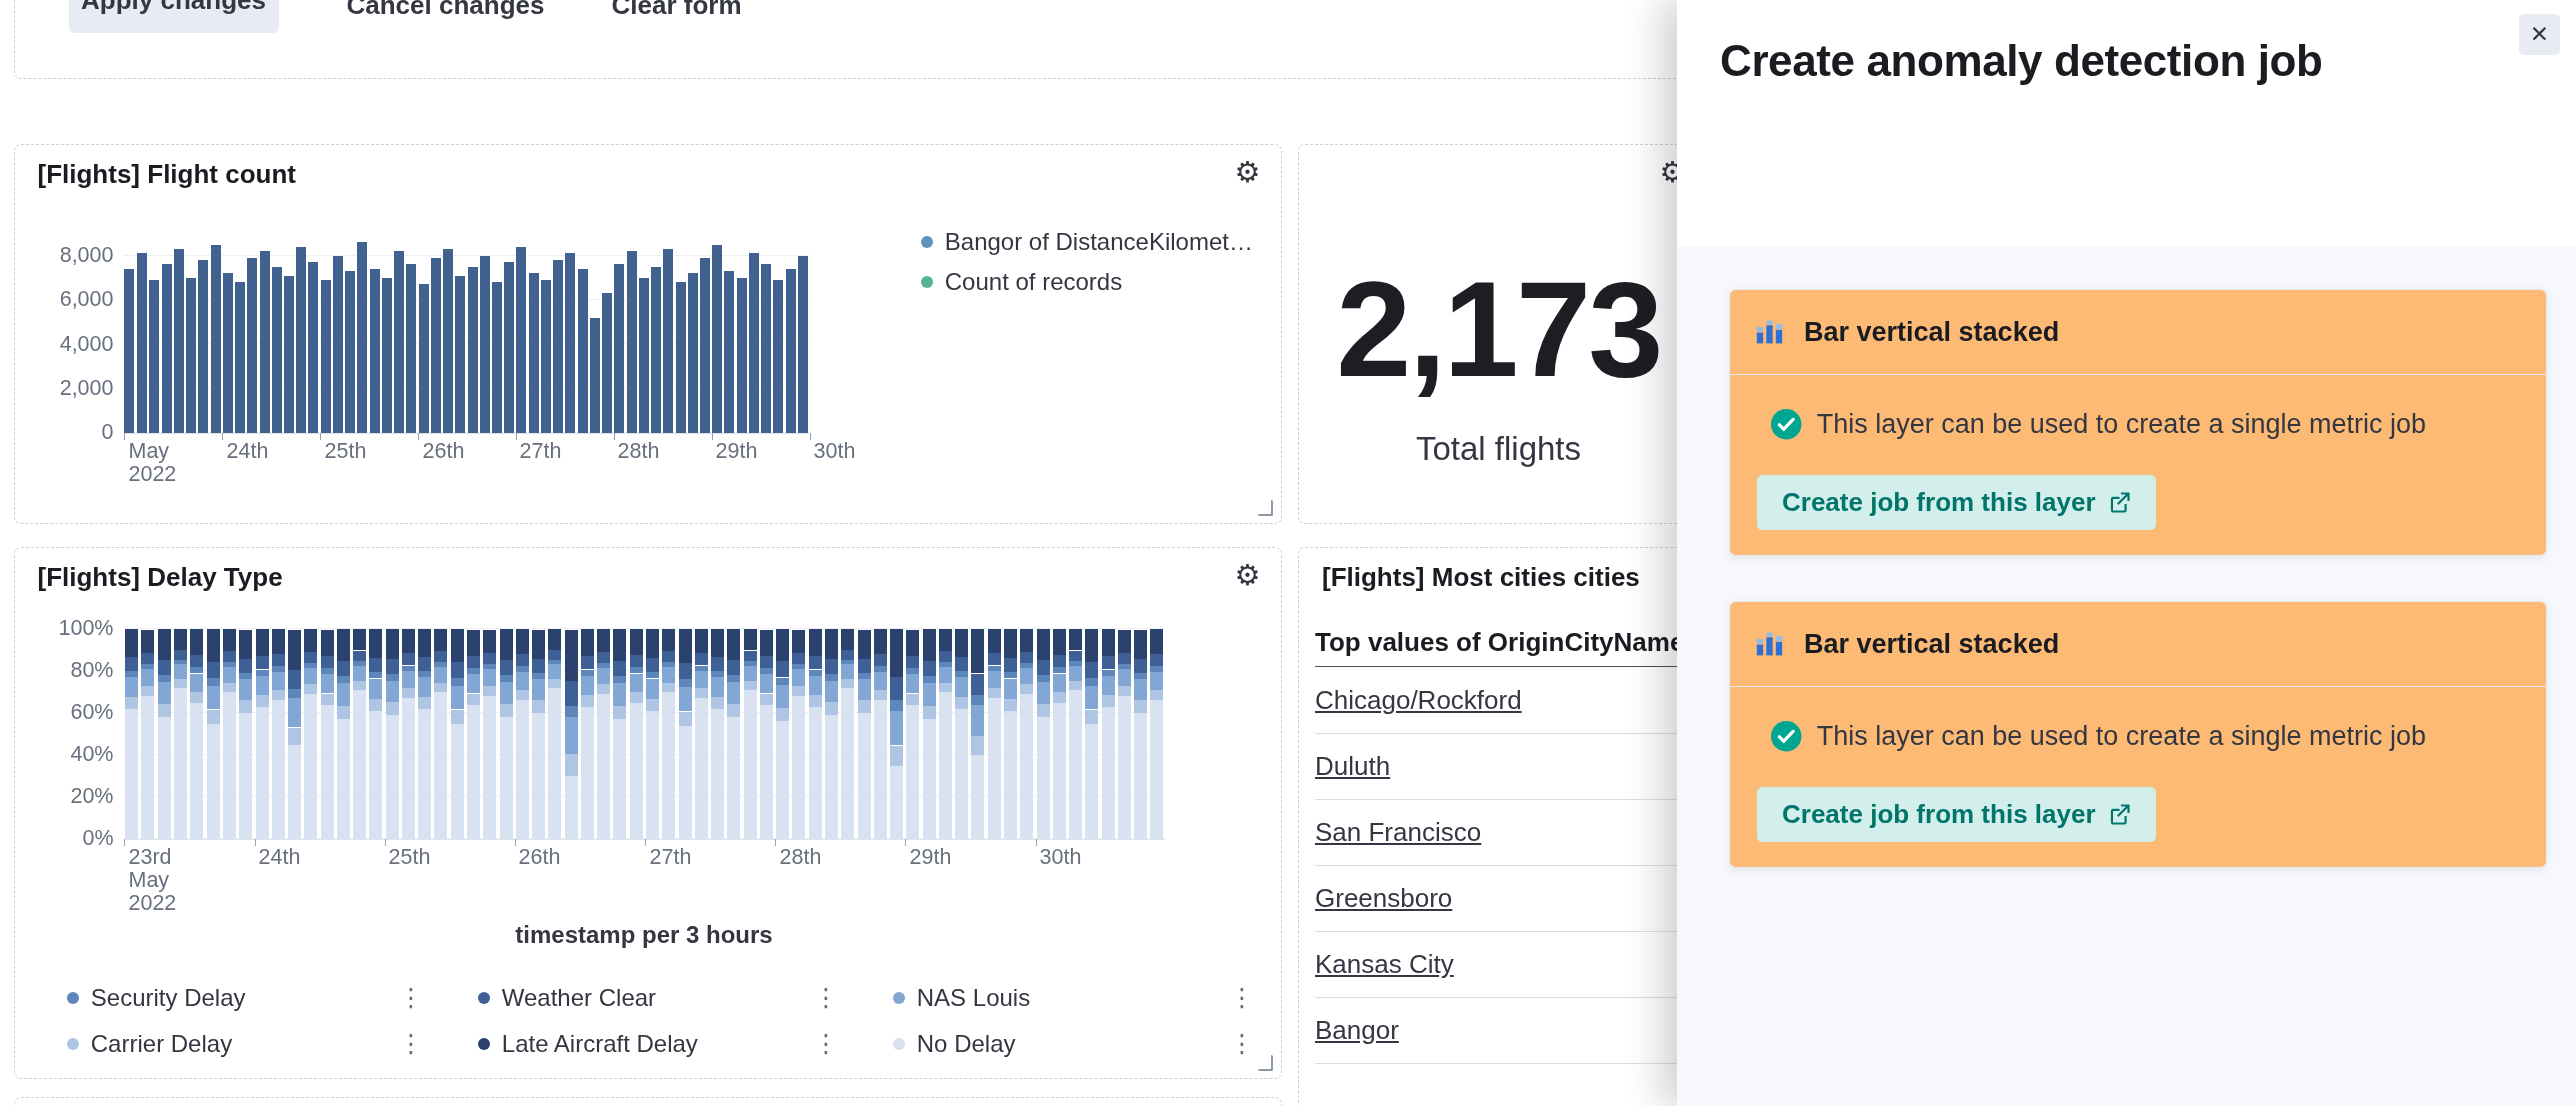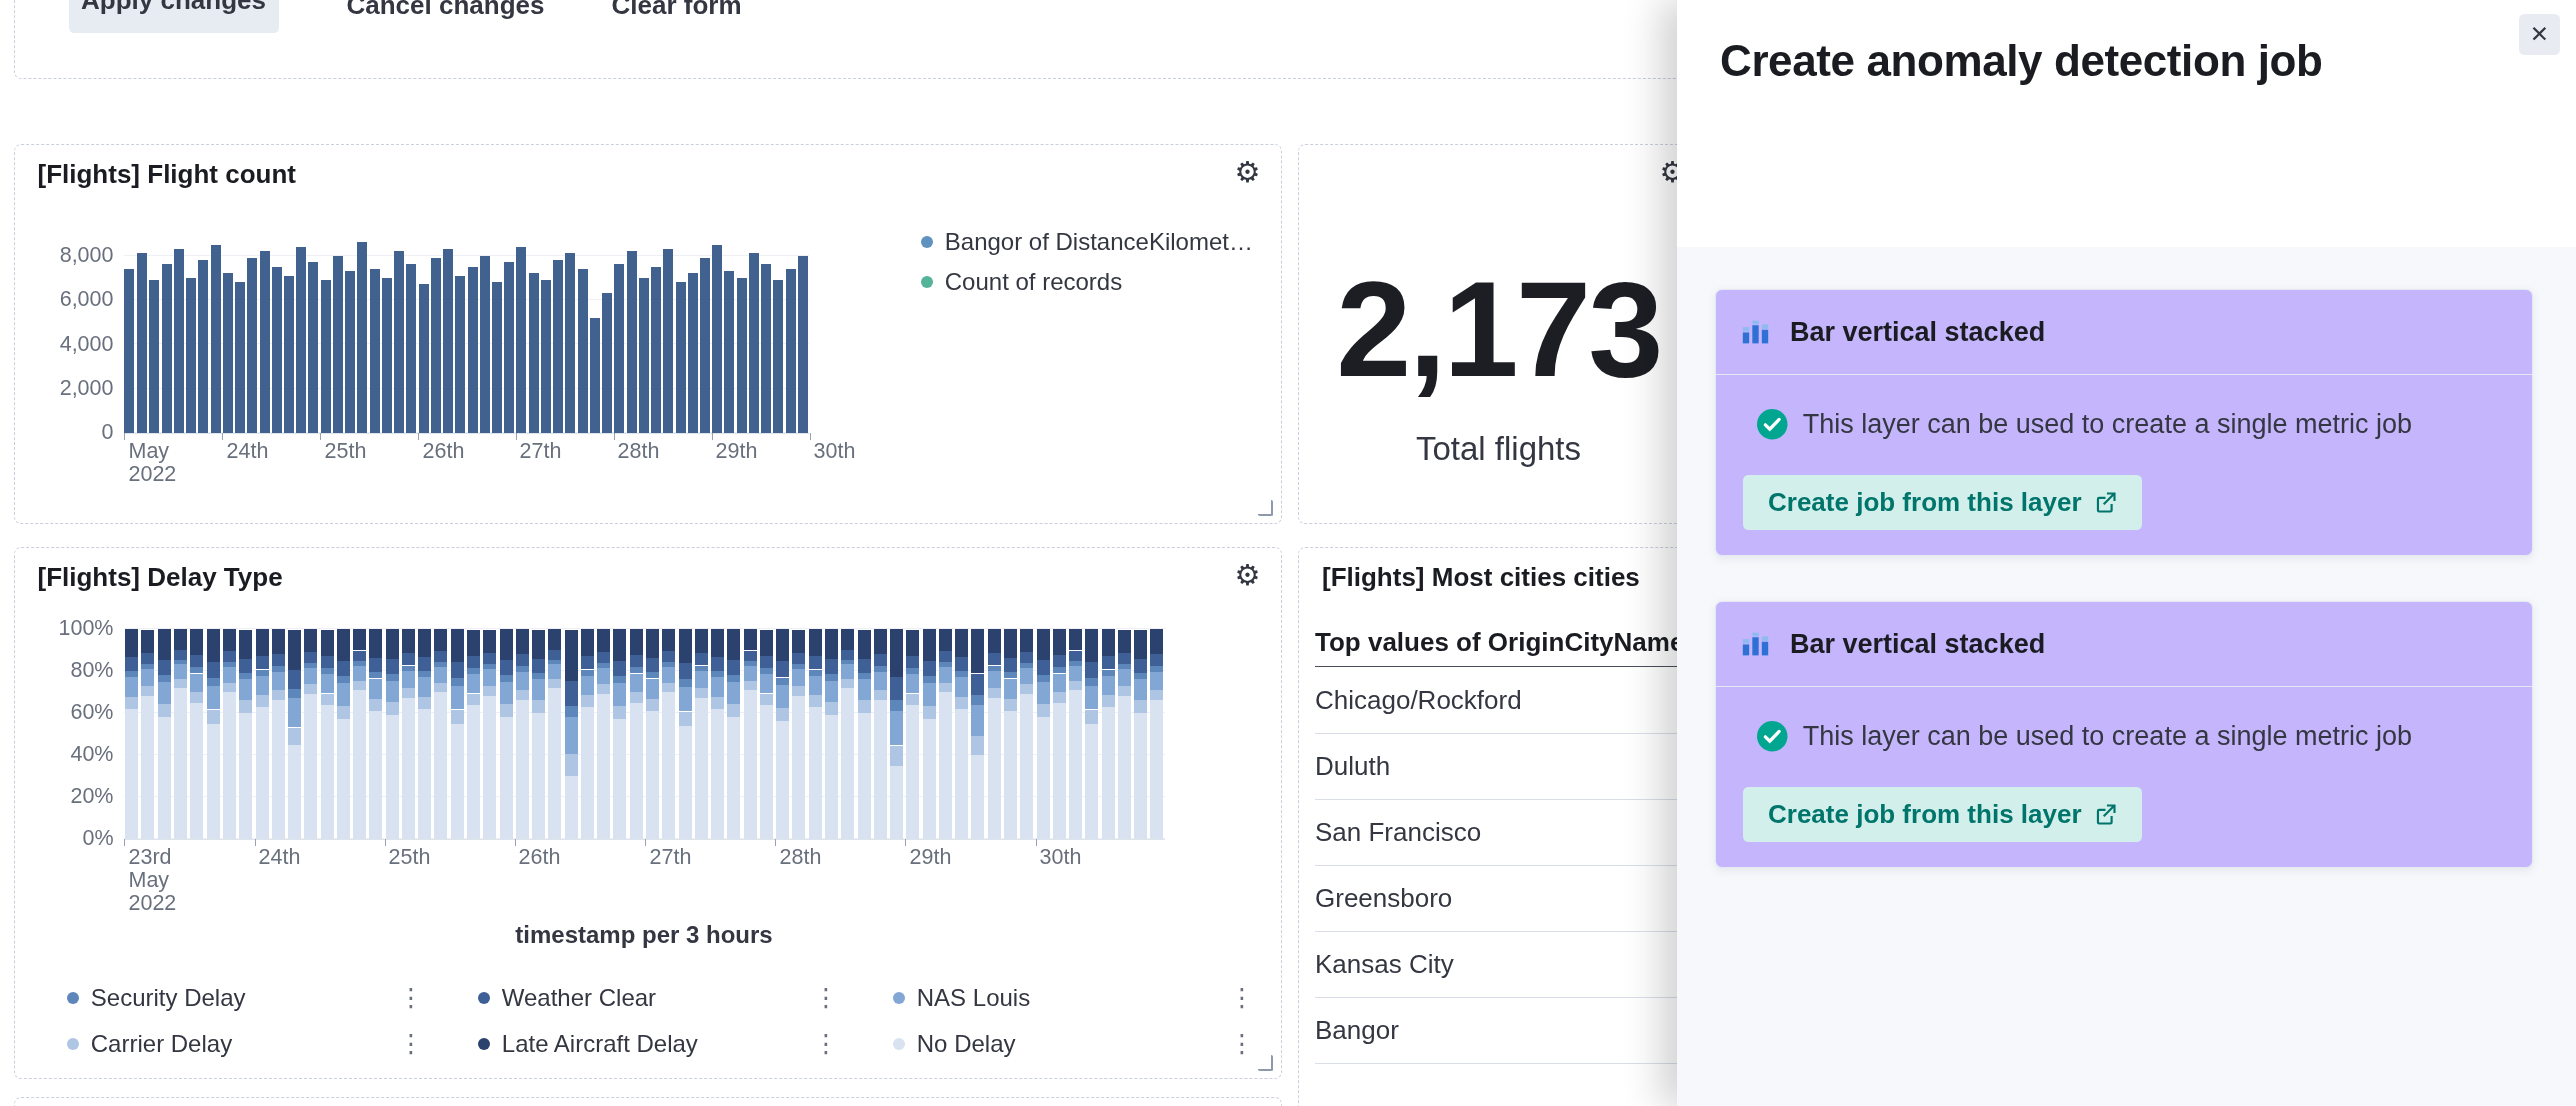--- a/index.html
+++ b/index.html
@@ -36,32 +36,32 @@
   
   .big-number{position:absolute;left:0;right:0;top:106px;height:157px;line-height:157px;
               text-align:center;font-size:135px;font-weight:700;color:#1d1e24;letter-spacing:-2.7px;}
   .big-label{position:absolute;left:0;right:0;top:285px;text-align:center;font-size:33px;color:#343741;}
 
   
   .thead{position:absolute;left:16px;right:10.8px;top:70px;height:48px;display:flex;align-items:center;
          font-size:26px;font-weight:700;color:#1a1c21;border-bottom:1.8px solid #4a4f5a;overflow:hidden;white-space:nowrap;}
   .tbody{position:absolute;left:16px;right:10.8px;top:120px;}
   .trow{height:65px;display:flex;align-items:center;font-size:26px;color:#343741;
-        border-bottom:0.9px solid #d9dee8;cursor:pointer;white-space:nowrap;overflow:hidden;}
+        border-bottom:0.9px solid #d9dee8;cursor:pointer;white-space:nowrap;overflow:hidden;text-decoration:underline;}
 
   
   .flyout{position:absolute;left:1677px;top:0;width:899px;height:1107px;background:#fff;
           box-shadow:-16px 0 36px rgba(0,0,0,0.18);z-index:10;}
   .flyout-close{position:absolute;right:16px;top:13.5px;width:41px;height:41px;background:#e9ebf2;border:none;
                 border-radius:5.4px;font-size:23px;color:#343741;cursor:pointer;display:flex;align-items:center;justify-content:center;font-family:inherit;}
   .flyout-title{position:absolute;left:43px;top:36px;right:63px;font-size:44px;font-weight:700;color:#1a1c21;letter-spacing:-0.4px;}
   .flyout-desc{position:absolute;left:43px;top:122px;width:818px;font-size:28px;line-height:39px;color:#343741;}
   .flyout-body{position:absolute;left:0;right:0;top:247px;bottom:0;background:#f6f8fc;}
 
-  .layer-card{position:absolute;left:38px;width:816px;height:265px;background:#c4b5fd;border:0.9px solid #e6e9f1;
+  .layer-card{position:absolute;left:52px;width:816px;height:265px;background:#fdba74;border:0.9px solid #e6e9f1;
               border-radius:7.2px;box-shadow:0 2.7px 9px rgba(80,90,110,0.10);}
   .card-head{position:absolute;left:0;right:0;top:0;height:85px;display:flex;align-items:center;gap:20px;padding-left:25px;
              border-bottom:0.9px solid #e6e9f1;box-sizing:border-box;}
   .card-title{font-size:27px;font-weight:700;color:#1a1c21;}
   .compat-row{position:absolute;left:41px;top:119px;display:flex;align-items:center;gap:15.2px;}
   .compat-text{font-size:27px;color:#343741;}
   .cta-btn{position:absolute;left:27px;top:185px;height:55px;padding:0 25px;display:inline-flex;align-items:center;gap:12.6px;
            background:#d2efeb;color:#00756b;border:none;border-radius:5.4px;font-size:26px;font-weight:600;
            font-family:inherit;cursor:pointer;}
 </style>

